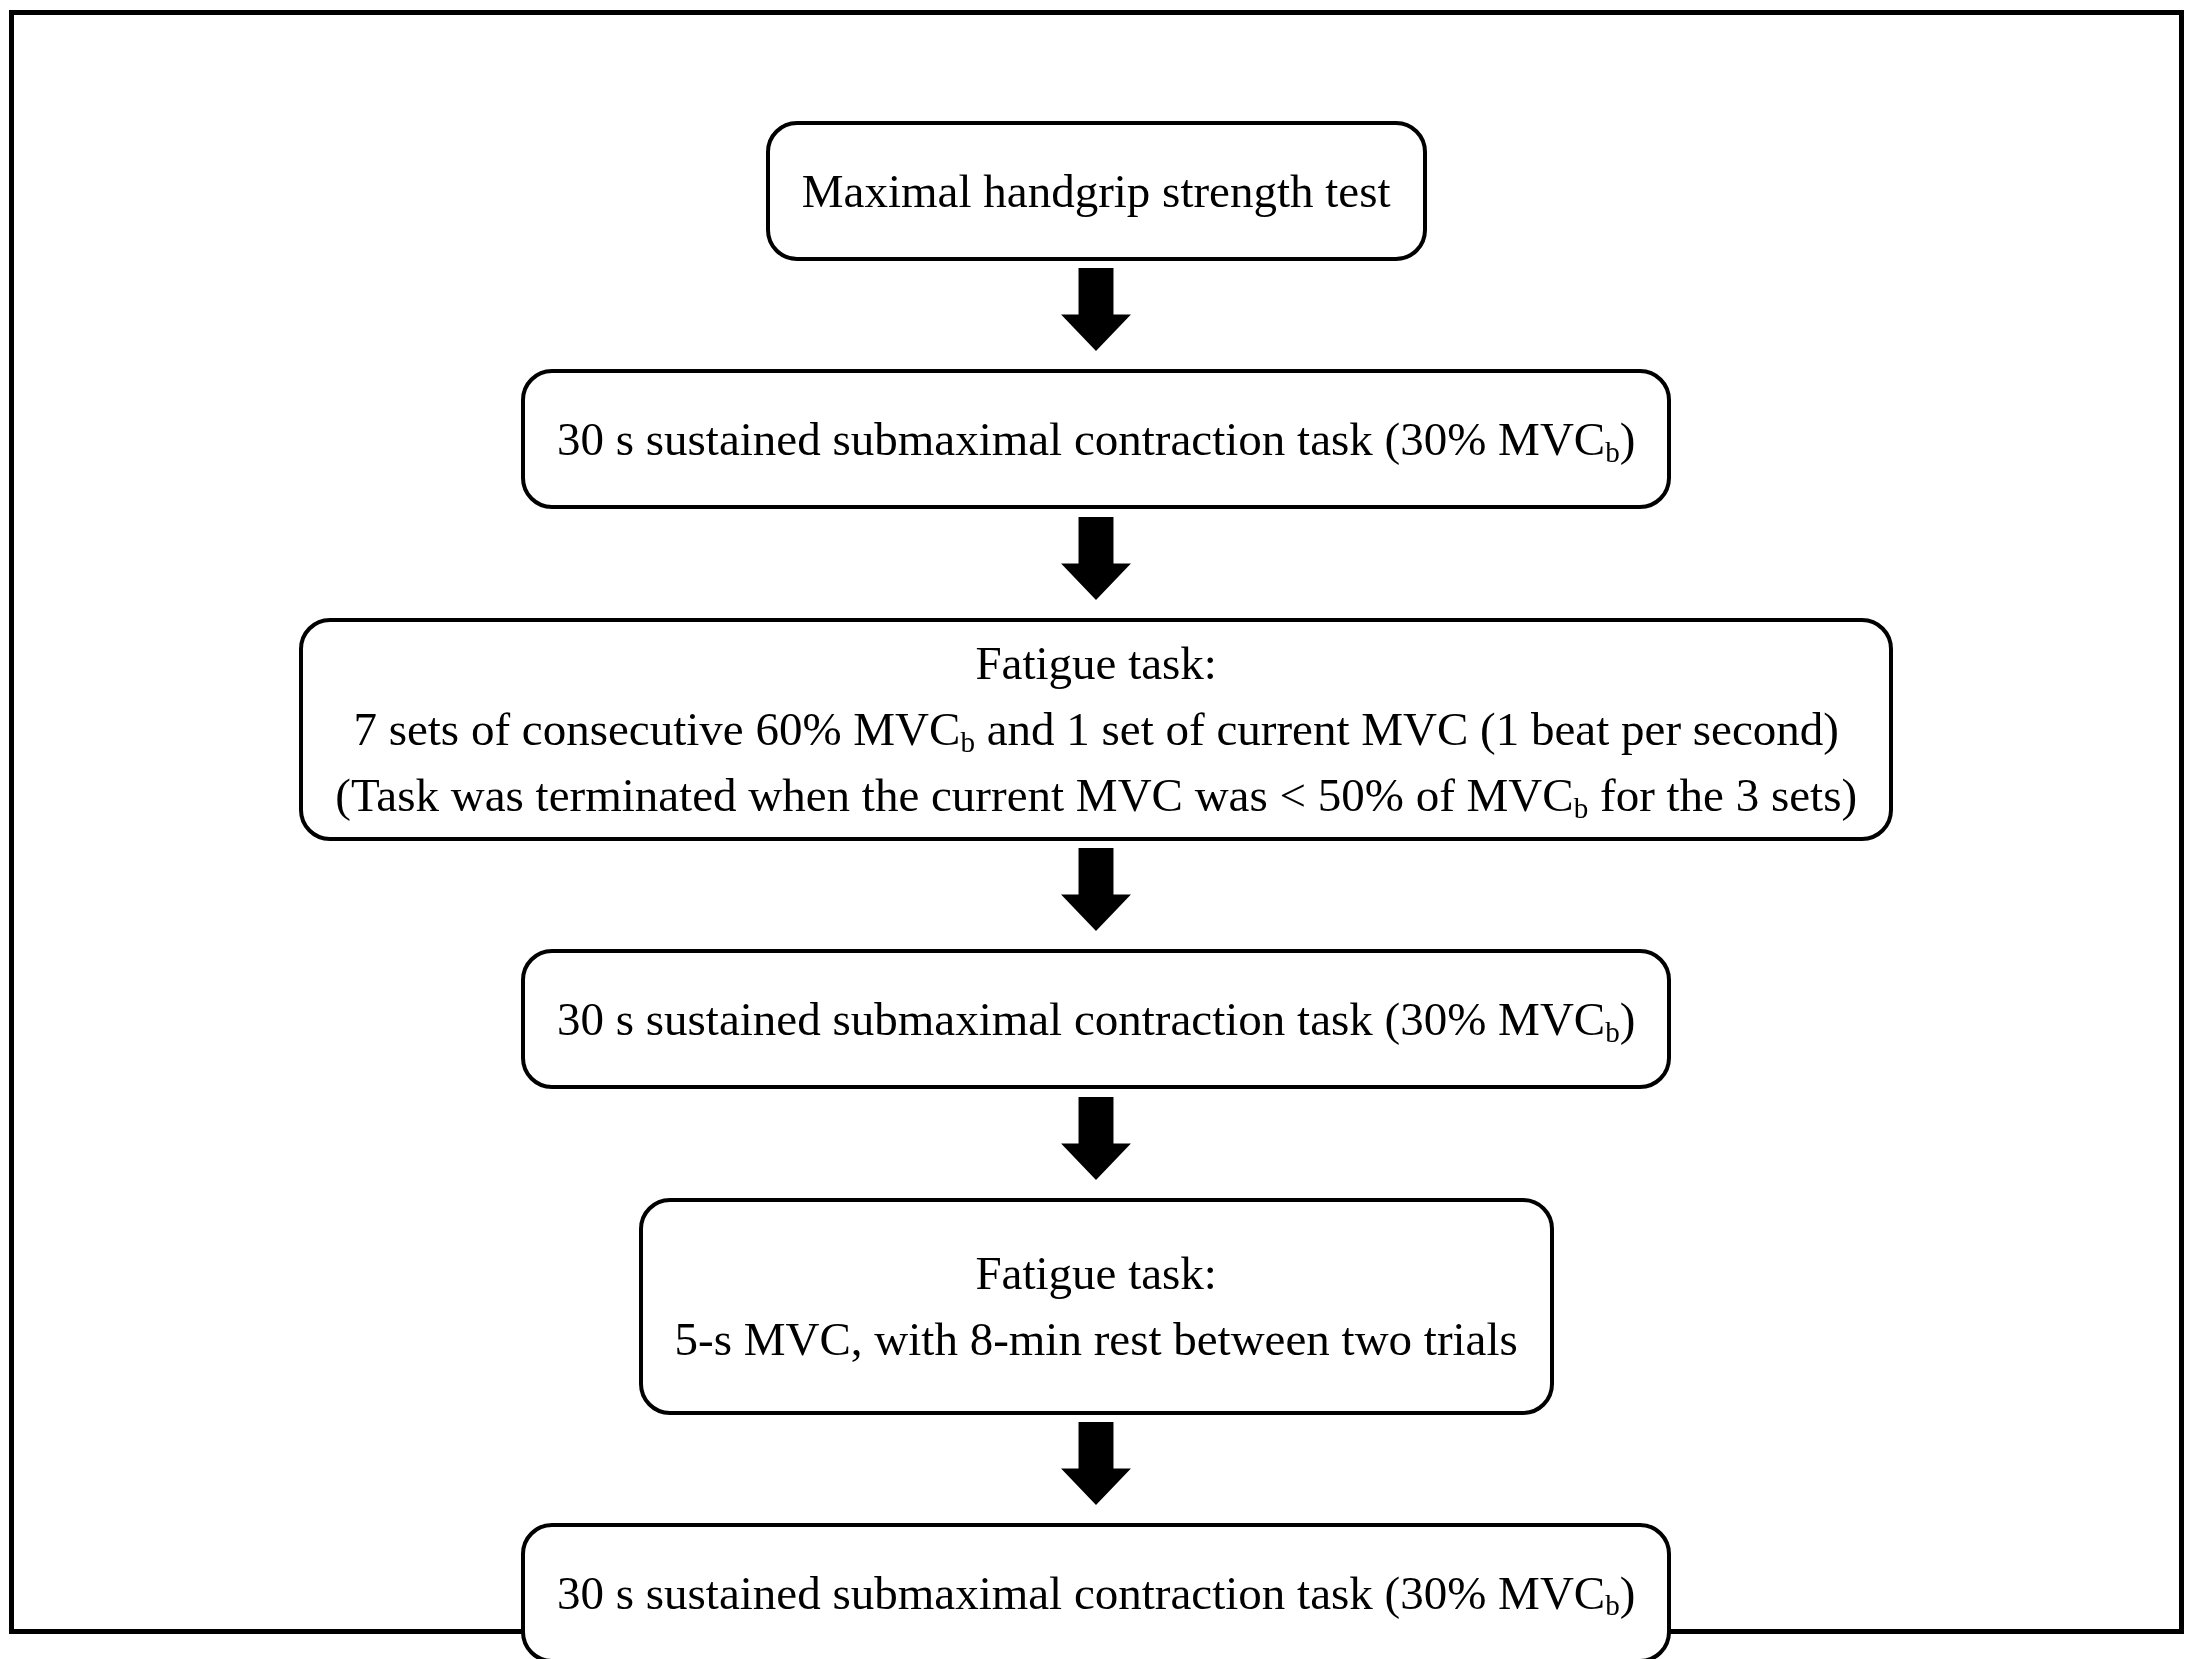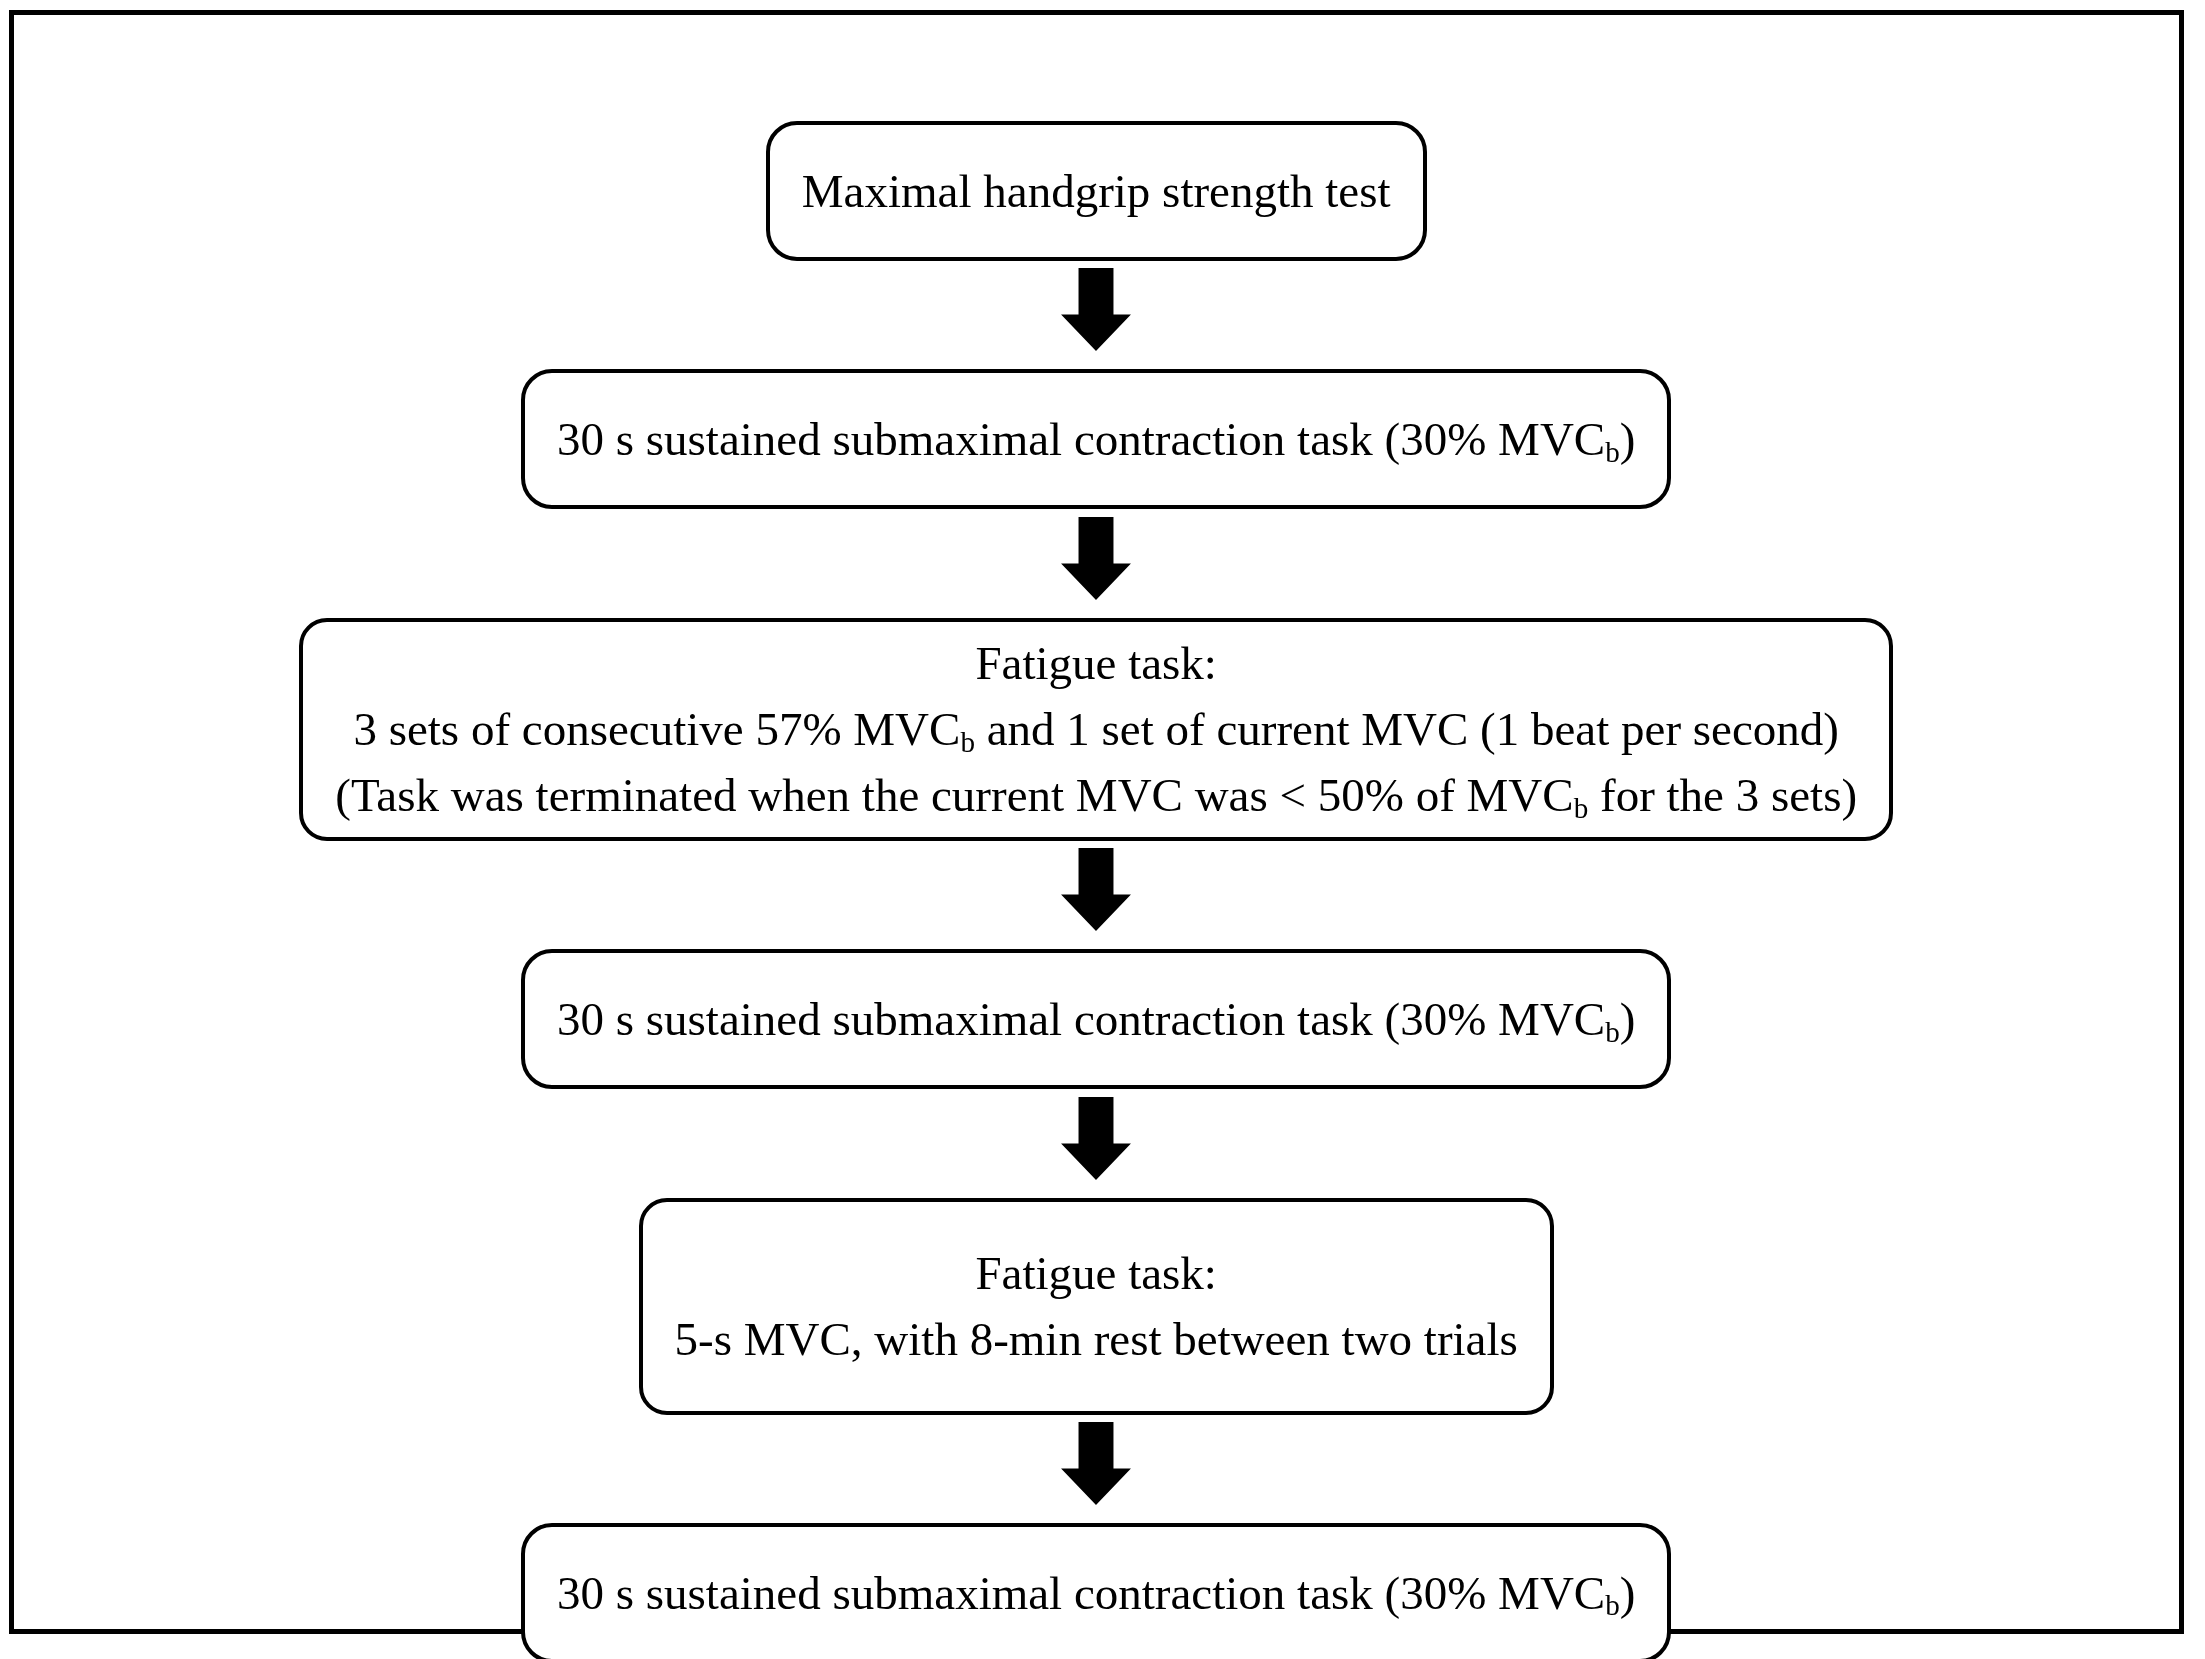--- a/index.html
+++ b/index.html
@@ -48,21 +48,20 @@
     line-height: 66px;
     padding: 8.7px 32px;
     flex: 0 0 auto;
   }
   .node.single {
     min-height: 140px;
     padding: 0 32px;
   }
   .node.multi {
     min-height: 217px;
-    border-radius: 28px;
   }
   .line {
     white-space: nowrap;
   }
   sub {
     font-size: 0.62em;
     line-height: 0;
     vertical-align: baseline;
     position: relative;
     top: 0.22em;
@@ -100,21 +99,21 @@
       </div>
 
     <div class="arrow">
       <svg viewBox="0 0 96 114" xmlns="http://www.w3.org/2000/svg" aria-hidden="true">
         <polygon class="arrow-shape" points="24,0 72,0 72,64 96,64 48,114 0,64 24,64" fill="#000000"></polygon>
       </svg>
     </div>
 
     <div class="node multi">
         <div class="line"><span>Fatigue task:</span></div>
-        <div class="line"><span>3 sets of consecutive 57% MVC</span><sub>b</sub><span> and 1 set of current MVC (1 beat per second)</span></div>
+        <div class="line"><span>7 sets of consecutive 60% MVC</span><sub>b</sub><span> and 1 set of current MVC (1 beat per second)</span></div>
         <div class="line"><span>(Task was terminated when the current MVC was &lt; 50% of MVC</span><sub>b</sub><span> for the 3 sets)</span></div>
       </div>
 
     <div class="arrow">
       <svg viewBox="0 0 96 114" xmlns="http://www.w3.org/2000/svg" aria-hidden="true">
         <polygon class="arrow-shape" points="24,0 72,0 72,64 96,64 48,114 0,64 24,64" fill="#000000"></polygon>
       </svg>
     </div>
 
     <div class="node single">

